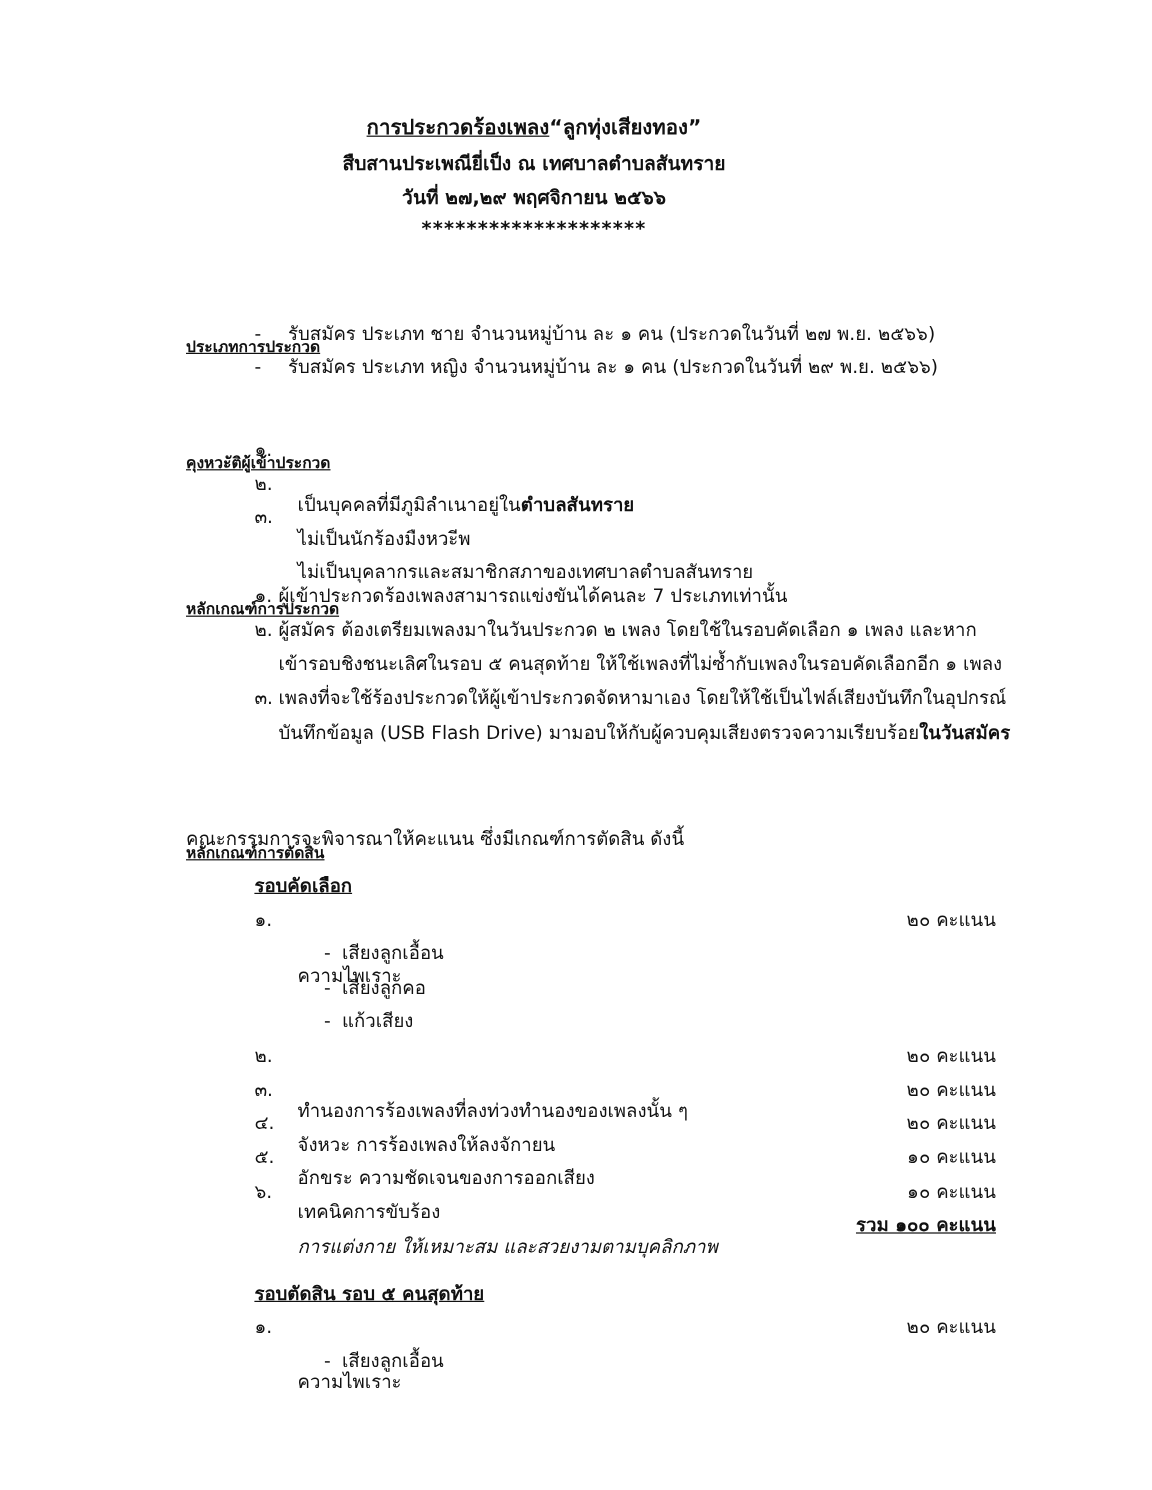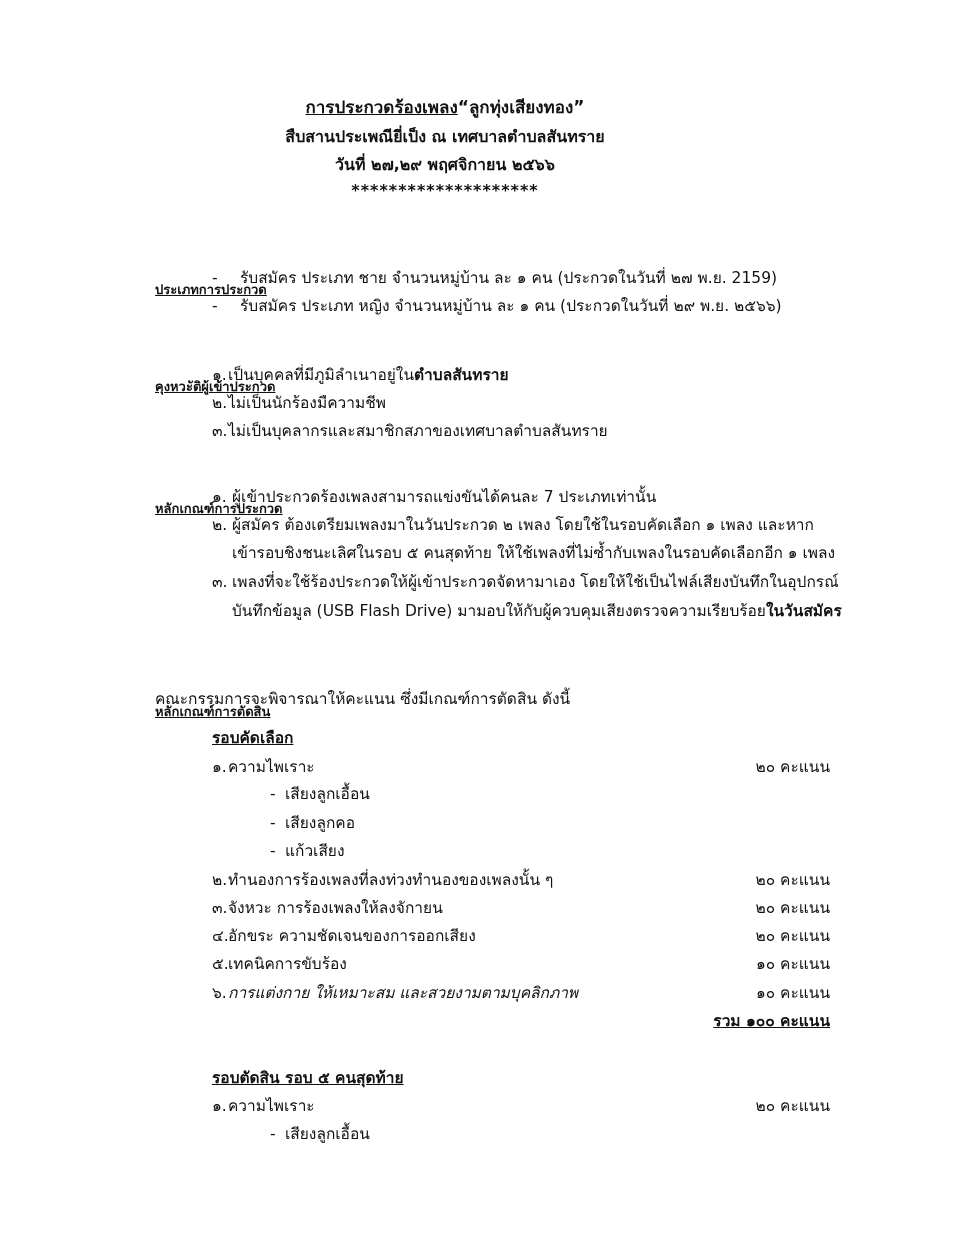--- a/index.html
+++ b/index.html
@@ -19,52 +19,52 @@
     .abs { position: absolute; white-space: nowrap; line-height: 22px; }
     .center { left: 0; width: 890px; text-align: center; }
     .bold { font-weight: bold; }
     .u { text-decoration: underline; }
     .head-title { font-size: 17px; font-weight: bold; }
     .head-sub { font-size: 16px; font-weight: bold; }
     .section-h { left: 155px; font-weight: bold; text-decoration: underline; font-size: 13px; margin-top: 41px; }
     .dash { left: 212px; }
     .dash-text { left: 240px; }
     .num { left: 212px; }
-    .numtext { left: 228px; }
+    .numtext { left: 248px; margin-top: 46px; }
     .item-text { font-size: 15.5px; }
     .score { right: 130px; text-align: right; font-size: 15.5px; }
     .subdash { left: 270px; }
     .subtext { left: 285px; }
     .rowline { font-size: 15.5px; }
   </style>
 </head>
 <body>
 
 <div>
 
   <div class="abs center head-title" style="top:96px;">
     <span class="u">การประกวดร้องเพลง</span><span>“ลูกทุ่งเสียงทอง”</span>
   </div>
   <div class="abs center head-sub" style="top:126px;">สืบสานประเพณียี่เป็ง  ณ เทศบาลตำบลสันทราย</div>
   <div class="abs center head-sub" style="top:154px;">วันที่ ๒๗,๒๙ พฤศจิกายน ๒๕๖๖</div>
   <div class="abs center head-sub" style="top:180px; letter-spacing:1px;">********************</div>
 
   <div class="abs section-h" style="top:238px;">ประเภทการประกวด</div>
   <div class="abs dash item-text" style="top:267px;">-</div>
-  <div class="abs dash-text item-text" style="top:267px;">รับสมัคร ประเภท ชาย จำนวนหมู่บ้าน ละ ๑ คน (ประกวดในวันที่ ๒๗ พ.ย. 2159)</div>
+  <div class="abs dash-text item-text" style="top:267px;">รับสมัคร ประเภท ชาย จำนวนหมู่บ้าน ละ ๑ คน (ประกวดในวันที่ ๒๗ พ.ย. ๒๕๖๖)</div>
   <div class="abs dash item-text" style="top:295px;">-</div>
   <div class="abs dash-text item-text" style="top:295px;">รับสมัคร ประเภท หญิง จำนวนหมู่บ้าน ละ ๑ คน (ประกวดในวันที่ ๒๙ พ.ย. ๒๕๖๖)</div>
 
   <div class="abs section-h" style="top:335px;">คุงหวะัติผู้เข้าประกวด</div>
   <div class="abs num item-text" style="top:364px;">๑.</div>
   <div class="abs numtext item-text" style="top:364px;">
     <span>เป็นบุคคลที่มีภูมิลำเนาอยู่ใน</span><span class="bold">ตำบลสันทราย</span>
   </div>
   <div class="abs num item-text" style="top:392px;">๒.</div>
-  <div class="abs numtext item-text" style="top:392px;">ไม่เป็นนักร้องมืความชีพ</div>
+  <div class="abs numtext item-text" style="top:392px;">ไม่เป็นนักร้องมืงหวะีพ</div>
   <div class="abs num item-text" style="top:420px;">๓.</div>
   <div class="abs numtext item-text" style="top:420px;">ไม่เป็นบุคลากรและสมาชิกสภาของเทศบาลตำบลสันทราย</div>
 
   <div class="abs section-h" style="top:457px;">หลักเกณฑ์การประกวด</div>
   <div class="abs item-text" style="top:486px; left:212px;">๑.</div>
   <div class="abs item-text" style="top:486px; left:232px;">ผู้เข้าประกวดร้องเพลงสามารถแข่งขันได้คนละ 7 ประเภทเท่านั้น</div>
   <div class="abs item-text" style="top:514px; left:212px;">๒.</div>
   <div class="abs item-text" style="top:514px; left:232px;">ผู้สมัคร ต้องเตรียมเพลงมาในวันประกวด ๒ เพลง โดยใช้ในรอบคัดเลือก ๑ เพลง และหาก</div>
   <div class="abs item-text" style="top:542px; left:232px;">เข้ารอบชิงชนะเลิศในรอบ ๕ คนสุดท้าย ให้ใช้เพลงที่ไม่ซ้ำกับเพลงในรอบคัดเลือกอีก ๑ เพลง</div>
   <div class="abs item-text" style="top:571px; left:212px;">๓.</div>

